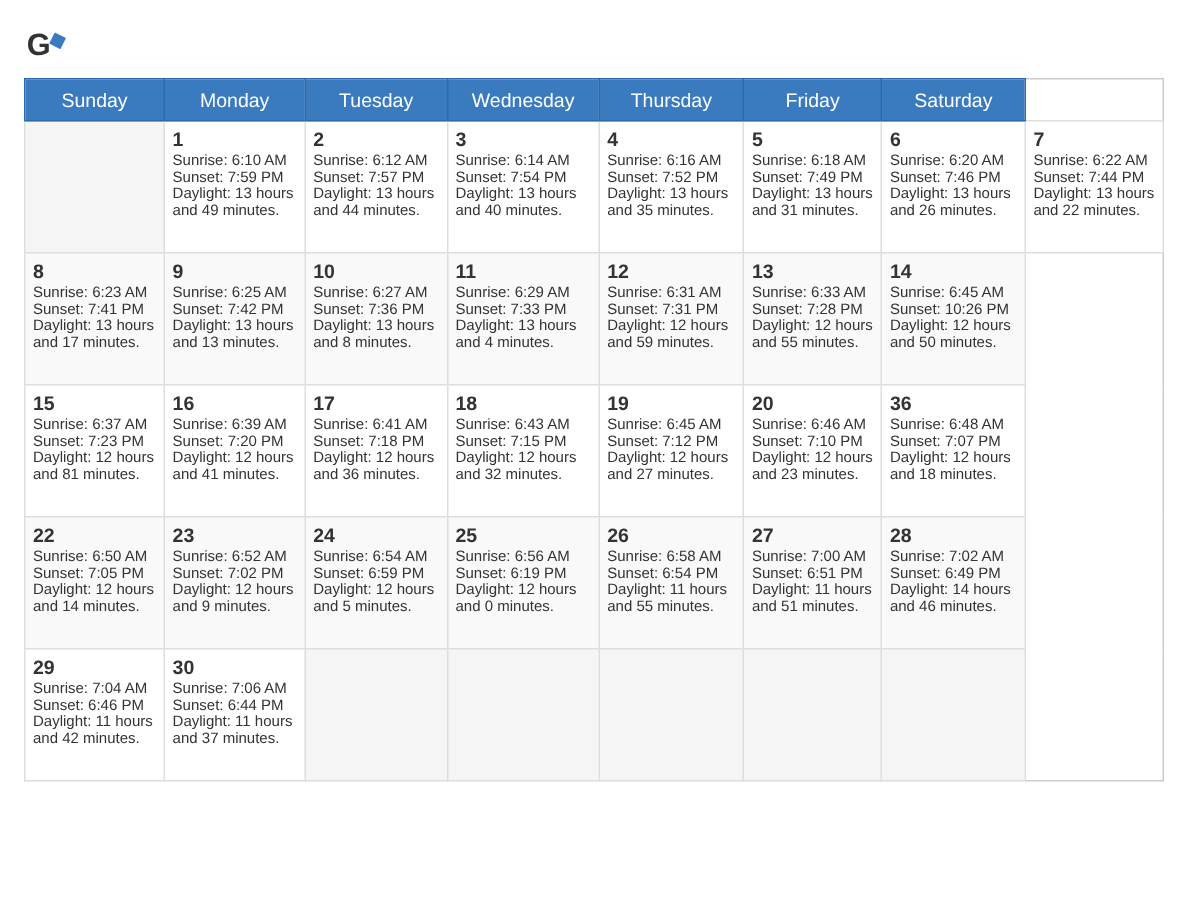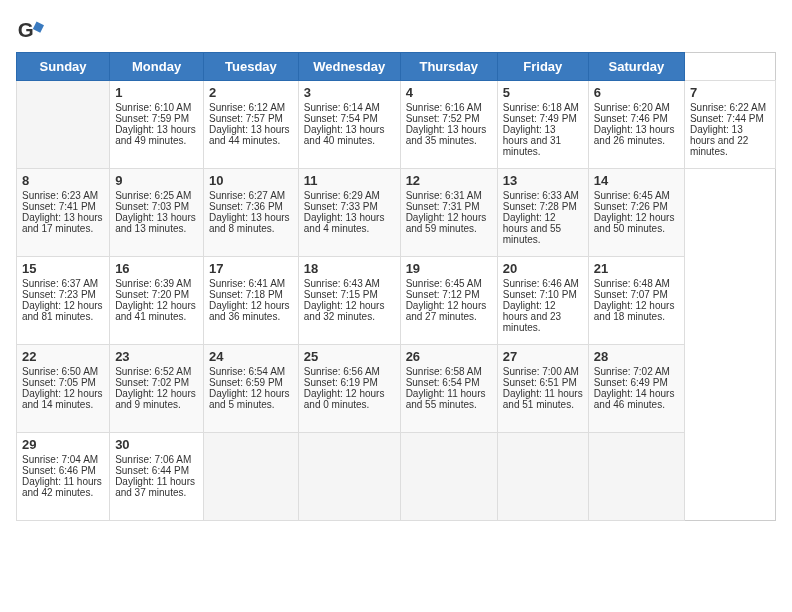--- a/index.html
+++ b/index.html
@@ -49,21 +49,21 @@
     }
     .calendar-table {
       width: 100%;
       border-collapse: collapse;
       border: 1px solid #ccc;
     }
     .calendar-table th {
       background-color: #3a7abf;
       color: #fff;
       font-size: 13px;
-      font-weight: bold;
+      font-weight: normal;
       padding: 6px 4px;
       text-align: center;
       border: 1px solid #2a6aaf;
     }
     .calendar-table td {
       vertical-align: top;
       font-size: 10px;
       color: #333;
       padding: 4px 5px;
       border: 1px solid #ddd;
@@ -124,35 +124,35 @@
         <td><span class="day-num">1</span><span>Sunrise: 6:10 AM</span><br><span>Sunset: 7:59 PM</span><br><span>Daylight: 13 hours and 49 minutes.</span></td>
         <td><span class="day-num">2</span><span>Sunrise: 6:12 AM</span><br><span>Sunset: 7:57 PM</span><br><span>Daylight: 13 hours and 44 minutes.</span></td>
         <td><span class="day-num">3</span><span>Sunrise: 6:14 AM</span><br><span>Sunset: 7:54 PM</span><br><span>Daylight: 13 hours and 40 minutes.</span></td>
         <td><span class="day-num">4</span><span>Sunrise: 6:16 AM</span><br><span>Sunset: 7:52 PM</span><br><span>Daylight: 13 hours and 35 minutes.</span></td>
         <td><span class="day-num">5</span><span>Sunrise: 6:18 AM</span><br><span>Sunset: 7:49 PM</span><br><span>Daylight: 13 hours and 31 minutes.</span></td>
         <td><span class="day-num">6</span><span>Sunrise: 6:20 AM</span><br><span>Sunset: 7:46 PM</span><br><span>Daylight: 13 hours and 26 minutes.</span></td>
         <td><span class="day-num">7</span><span>Sunrise: 6:22 AM</span><br><span>Sunset: 7:44 PM</span><br><span>Daylight: 13 hours and 22 minutes.</span></td>
       </tr>
       <tr class="week-row">
         <td><span class="day-num">8</span><span>Sunrise: 6:23 AM</span><br><span>Sunset: 7:41 PM</span><br><span>Daylight: 13 hours and 17 minutes.</span></td>
-        <td><span class="day-num">9</span><span>Sunrise: 6:25 AM</span><br><span>Sunset: 7:03 PM</span><br><span>Daylight: 13 hours and 13 minutes.</span></td>
+        <td><span class="day-num">9</span><span>Sunrise: 6:25 AM</span><br><span>Sunset: 7:42 PM</span><br><span>Daylight: 13 hours and 13 minutes.</span></td>
         <td><span class="day-num">10</span><span>Sunrise: 6:27 AM</span><br><span>Sunset: 7:36 PM</span><br><span>Daylight: 13 hours and 8 minutes.</span></td>
         <td><span class="day-num">11</span><span>Sunrise: 6:29 AM</span><br><span>Sunset: 7:33 PM</span><br><span>Daylight: 13 hours and 4 minutes.</span></td>
         <td><span class="day-num">12</span><span>Sunrise: 6:31 AM</span><br><span>Sunset: 7:31 PM</span><br><span>Daylight: 12 hours and 59 minutes.</span></td>
         <td><span class="day-num">13</span><span>Sunrise: 6:33 AM</span><br><span>Sunset: 7:28 PM</span><br><span>Daylight: 12 hours and 55 minutes.</span></td>
-        <td><span class="day-num">14</span><span>Sunrise: 6:45 AM</span><br><span>Sunset: 7:26 PM</span><br><span>Daylight: 12 hours and 50 minutes.</span></td>
+        <td><span class="day-num">14</span><span>Sunrise: 6:45 AM</span><br><span>Sunset: 10:26 PM</span><br><span>Daylight: 12 hours and 50 minutes.</span></td>
       </tr>
       <tr class="week-row">
         <td><span class="day-num">15</span><span>Sunrise: 6:37 AM</span><br><span>Sunset: 7:23 PM</span><br><span>Daylight: 12 hours and 81 minutes.</span></td>
         <td><span class="day-num">16</span><span>Sunrise: 6:39 AM</span><br><span>Sunset: 7:20 PM</span><br><span>Daylight: 12 hours and 41 minutes.</span></td>
         <td><span class="day-num">17</span><span>Sunrise: 6:41 AM</span><br><span>Sunset: 7:18 PM</span><br><span>Daylight: 12 hours and 36 minutes.</span></td>
         <td><span class="day-num">18</span><span>Sunrise: 6:43 AM</span><br><span>Sunset: 7:15 PM</span><br><span>Daylight: 12 hours and 32 minutes.</span></td>
         <td><span class="day-num">19</span><span>Sunrise: 6:45 AM</span><br><span>Sunset: 7:12 PM</span><br><span>Daylight: 12 hours and 27 minutes.</span></td>
         <td><span class="day-num">20</span><span>Sunrise: 6:46 AM</span><br><span>Sunset: 7:10 PM</span><br><span>Daylight: 12 hours and 23 minutes.</span></td>
-        <td><span class="day-num">21</span><span>Sunrise: 6:48 AM</span><br><span>Sunset: 7:07 PM</span><br><span>Daylight: 12 hours and 18 minutes.</span></td>
+        <td><span class="day-num">36</span><span>Sunrise: 6:48 AM</span><br><span>Sunset: 7:07 PM</span><br><span>Daylight: 12 hours and 18 minutes.</span></td>
       </tr>
       <tr class="week-row">
         <td><span class="day-num">22</span><span>Sunrise: 6:50 AM</span><br><span>Sunset: 7:05 PM</span><br><span>Daylight: 12 hours and 14 minutes.</span></td>
         <td><span class="day-num">23</span><span>Sunrise: 6:52 AM</span><br><span>Sunset: 7:02 PM</span><br><span>Daylight: 12 hours and 9 minutes.</span></td>
         <td><span class="day-num">24</span><span>Sunrise: 6:54 AM</span><br><span>Sunset: 6:59 PM</span><br><span>Daylight: 12 hours and 5 minutes.</span></td>
         <td><span class="day-num">25</span><span>Sunrise: 6:56 AM</span><br><span>Sunset: 6:19 PM</span><br><span>Daylight: 12 hours and 0 minutes.</span></td>
         <td><span class="day-num">26</span><span>Sunrise: 6:58 AM</span><br><span>Sunset: 6:54 PM</span><br><span>Daylight: 11 hours and 55 minutes.</span></td>
         <td><span class="day-num">27</span><span>Sunrise: 7:00 AM</span><br><span>Sunset: 6:51 PM</span><br><span>Daylight: 11 hours and 51 minutes.</span></td>
         <td><span class="day-num">28</span><span>Sunrise: 7:02 AM</span><br><span>Sunset: 6:49 PM</span><br><span>Daylight: 14 hours and 46 minutes.</span></td>
       </tr>

